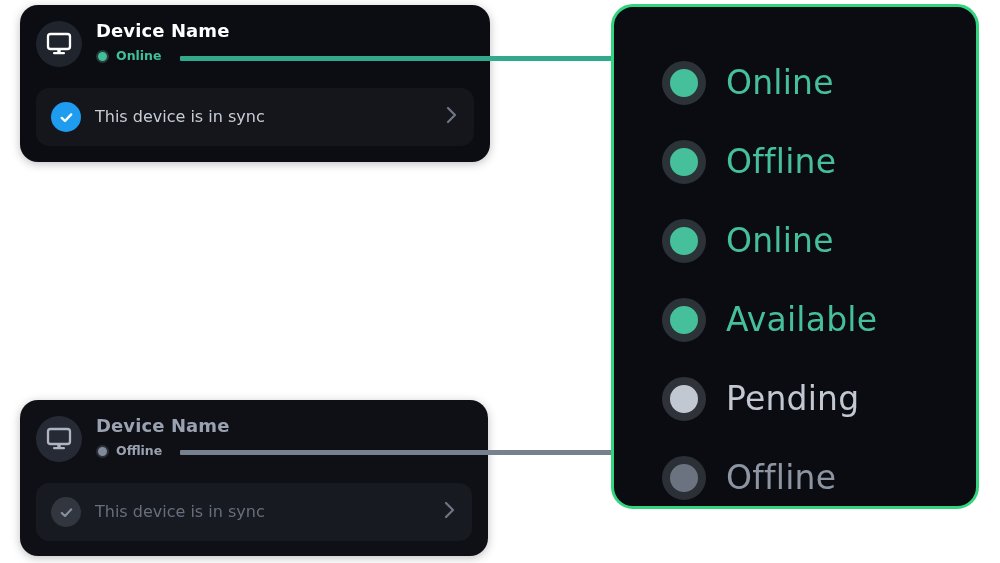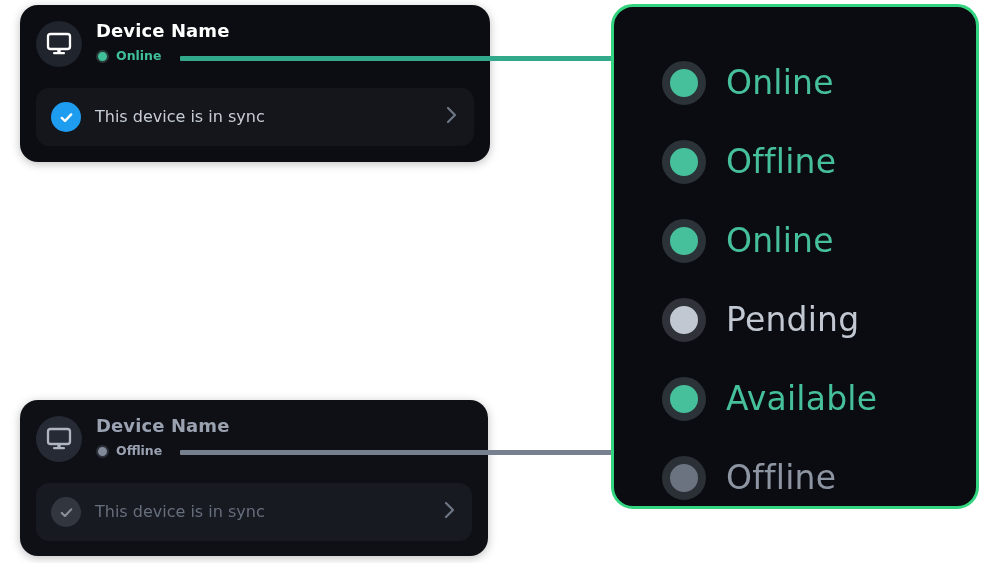--- a/index.html
+++ b/index.html
@@ -309,29 +309,29 @@
       <span class="legend-dot teal"></span>
       <span class="legend-label teal">Offline</span>
     </div>
 
     <div class="legend-item">
       <span class="legend-dot teal"></span>
       <span class="legend-label teal">Online</span>
     </div>
 
     <div class="legend-item">
+      <span class="legend-dot teal"></span>
+      <span class="legend-label teal">Available</span>
+    </div>
+
+    <div class="legend-item">
       <span class="legend-dot light"></span>
       <span class="legend-label light">Pending</span>
     </div>
 
     <div class="legend-item">
-      <span class="legend-dot teal"></span>
-      <span class="legend-label teal">Available</span>
-    </div>
-
-    <div class="legend-item">
       <span class="legend-dot dark"></span>
       <span class="legend-label dark">Offline</span>
     </div>
 
   </div>
 
 </div>
 
 </body></html>

